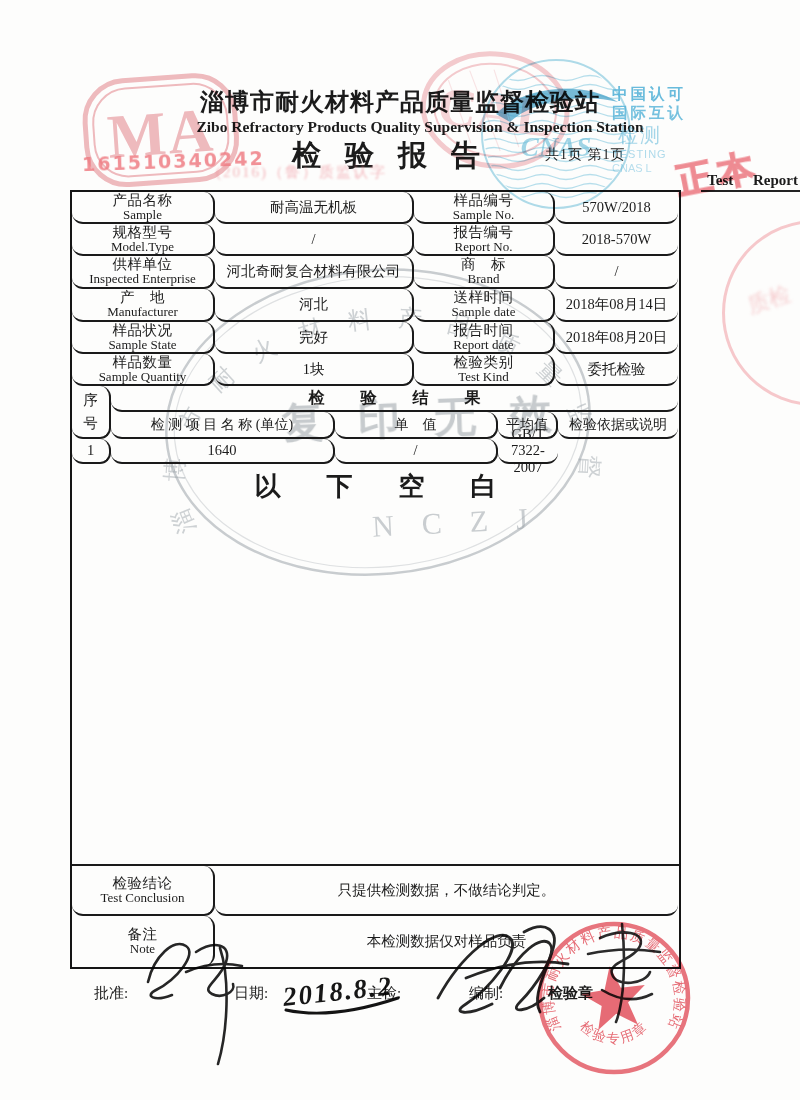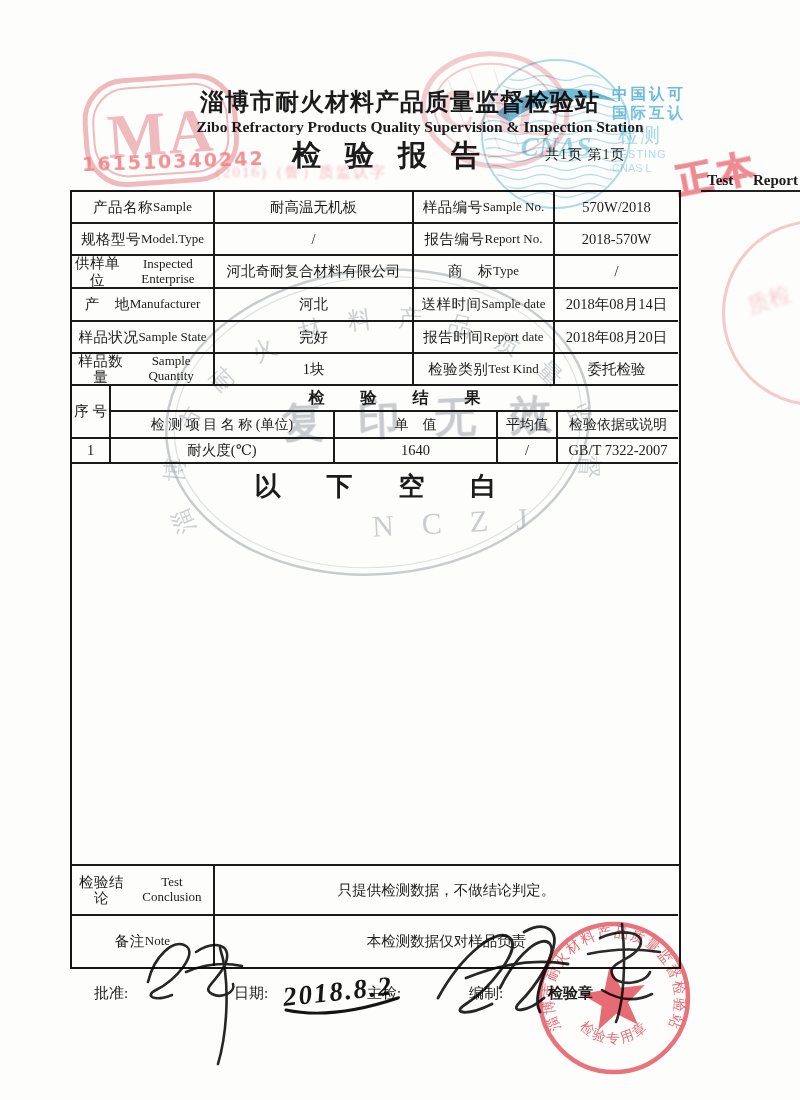--- a/index.html
+++ b/index.html
@@ -15,23 +15,23 @@
   .report-title{top:136px;left:0;width:100%;text-align:center;font-size:29px;font-weight:600;letter-spacing:24px;text-indent:24px;transform:translateX(-14px);}
   .page-count{top:146px;left:545px;font-size:14px;letter-spacing:1px;}
   .report-title-en{top:171px;left:8px;width:100%;text-align:right;}
   .report-title-en span{display:inline-block;font-size:15px;font-weight:700;word-spacing:16px;border-bottom:2px solid #222;padding:0 6px 1px;transform:translateX(-4px);}
   
   .tbl{left:70px;top:190px;width:611px;height:779px;border:2.5px solid #151515;box-sizing:border-box;z-index:2;}
   .grid{display:grid;}
   .info{grid-template-columns:143px 199px 141px 123px;grid-template-rows:32px 32px 33px 33px 32px 32px;}
   .res-hdr{grid-template-columns:39px 224px 163px 60px 120px;grid-template-rows:26px 27px 25px;}
   .concl{grid-template-columns:143px 463px;grid-template-rows:50px 50px;}
-  .cell{display:flex;flex-direction:row;align-items:center;justify-content:center;
+  .cell{display:flex;flex-direction:column;align-items:center;justify-content:center;
         border-right:2px solid #1a1a1a;border-bottom:2px solid #1a1a1a;
-        box-sizing:border-box;line-height:1.12;text-align:center;overflow:visible;}
+        box-sizing:border-box;line-height:1.12;text-align:center;overflow:visible;border-radius:11px;}
   .no-r{border-right:none;}
   .no-b{border-bottom:none;}
   .lab-cn{font-size:14.5px;letter-spacing:.5px;}
   .lab-en{font-size:13px;}
   .val{font-size:14.5px;}
   .res-title{font-size:16px;font-weight:600;letter-spacing:36px;text-indent:36px;}
   .res-colhead{font-size:14px;}
   .res-val{font-size:14.5px;}
   .idx-cell{justify-content:space-around;font-size:14.5px;padding:2px 0;}
   .blank-cell{height:402px;border-bottom:2px solid #1a1a1a;box-sizing:border-box;display:flex;justify-content:center;align-items:flex-start;}
@@ -114,21 +114,21 @@
         </div>
       <div class="cell val no-r">2018-570W</div>
 
       <div class="cell">
           <span class="lab-cn">供样单位</span>
           <span class="lab-en">Inspected Enterprise</span>
         </div>
       <div class="cell val">河北奇耐复合材料有限公司</div>
       <div class="cell">
           <span class="lab-cn">商　标</span>
-          <span class="lab-en">Type</span>
+          <span class="lab-en">Brand</span>
         </div>
       <div class="cell val no-r">/</div>
 
       <div class="cell">
           <span class="lab-cn">产　地</span>
           <span class="lab-en">Manufacturer</span>
         </div>
       <div class="cell val">河北</div>
       <div class="cell">
           <span class="lab-cn">送样时间</span>
@@ -163,21 +163,20 @@
       <div class="cell idx-cell" style="grid-row:1/3;">
         <span>序</span>
         <span>号</span>
       </div>
       <div class="cell res-title no-r" style="grid-column:2/6;">检验结果</div>
       <div class="cell res-colhead">检 测 项 目 名 称 (单位)</div>
       <div class="cell res-colhead">单　值</div>
       <div class="cell res-colhead">平均值</div>
       <div class="cell res-colhead no-r">检验依据或说明</div>
       <div class="cell res-val">1</div>
-      <div class="cell res-val">耐火度(℃)</div>
       <div class="cell res-val">1640</div>
       <div class="cell res-val">/</div>
       <div class="cell res-val no-r">GB/T 7322-2007</div>
     </div>
 
     <div class="blank-cell">
       <span class="blank-note">以下空白</span>
     </div>
 
     <div class="grid concl">

